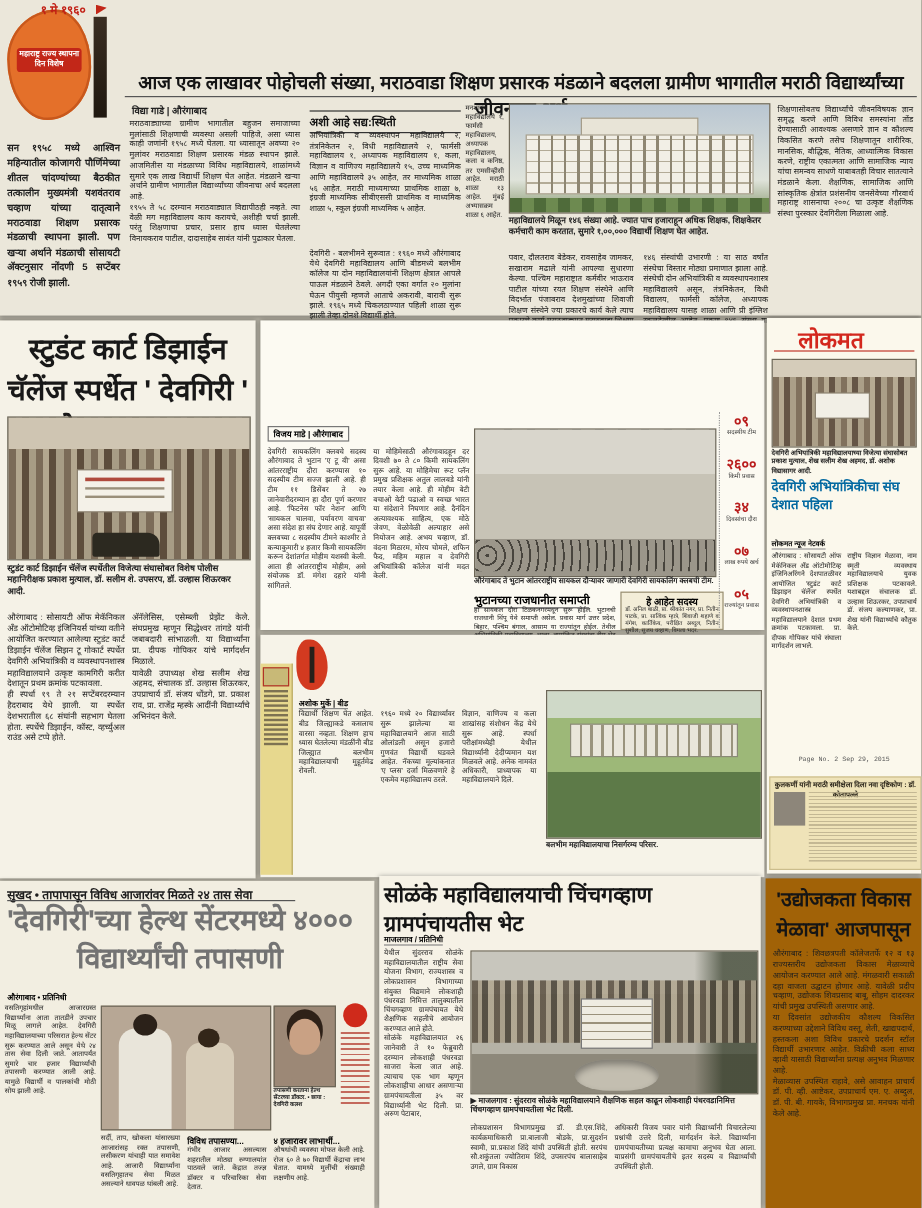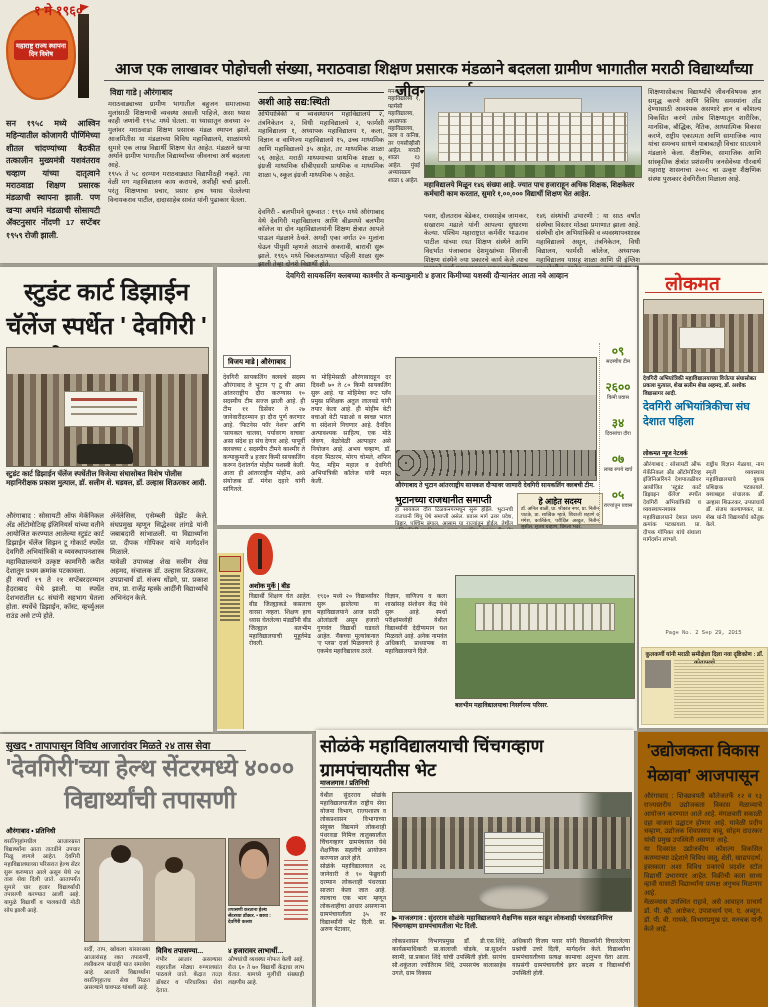--- a/index.html
+++ b/index.html
@@ -7,21 +7,21 @@
   .clip{position:absolute;box-shadow:0 0 4px rgba(0,0,0,.35);}
   .abs{position:absolute;}
   .just{text-align:justify;color:#1e1e1e;line-height:1.32;white-space:pre-line;}
   .bold{font-weight:bold;}
   .photo{position:absolute;border:1px solid #6c6657;overflow:hidden;}
   .cap{position:absolute;font-weight:bold;color:#222;line-height:1.3;}
   .rule{position:absolute;background:#555;height:1px;}
   
   .c-top{left:0;top:0;width:768px;height:263px;background:#ebe7da;}
   .logo-map{position:absolute;left:6px;top:8px;width:70px;height:92px;background:#e4702a;border-radius:58% 42% 52% 48%/45% 52% 48% 55%;box-shadow:inset 0 0 0 2px #c8581c;}
-  .logo-date{position:absolute;left:34px;top:4px;color:#c21f14;font-size:13px;font-weight:bold;line-height:1.1;text-align:center;}
+  .logo-date{position:absolute;left:34px;top:4px;color:#c21f14;font-size:10px;font-weight:bold;line-height:1.1;text-align:center;}
   .logo-label{position:absolute;left:14px;top:40px;width:54px;background:#c22718;color:#fff;font-size:6.5px;font-weight:bold;text-align:center;border-radius:3px;padding:2px 0;line-height:1.25;}
   .statue{position:absolute;left:78px;top:14px;width:11px;height:84px;background:linear-gradient(#3a2e22,#1f180f);}
   .statue:before{content:"";position:absolute;left:2px;top:-10px;width:9px;height:8px;background:#c22718;clip-path:polygon(0 0,100% 30%,0 100%);}
   .top-headline{position:absolute;left:104px;top:10px;width:660px;font-size:32px;font-weight:bold;color:#b5231a;text-align:center;line-height:1.05;}
   .top-subhead{position:absolute;left:104px;top:57px;width:660px;font-size:15.5px;font-weight:bold;color:#141414;text-align:center;}
   .top-byline{position:absolute;left:110px;top:86px;font-size:8px;font-weight:bold;color:#222;}
   .statusbox-title{position:absolute;left:258px;top:92px;width:126px;font-size:9.5px;font-weight:bold;color:#111;border-top:1.5px solid #333;border-bottom:1px solid #333;padding:2px 0;text-align:left;}
   .bldg-photo{left:424px;top:86px;width:216px;height:90px;background:linear-gradient(#b9c6d2,#dfe3da 70%,#8a9a72);}
   .bldg-body{position:absolute;left:14px;top:26px;width:188px;height:48px;background:#f2efe6;box-shadow:0 0 0 1px #aaa290;background-image:repeating-linear-gradient(90deg,transparent 0 9px,#8e8672 9px 11px),repeating-linear-gradient(0deg,transparent 0 8px,#b3ab97 8px 9px);}
   .bldg-roof{position:absolute;left:60px;top:12px;width:96px;height:16px;background:#e8e4d7;box-shadow:0 0 0 1px #a59d8a;}
@@ -36,21 +36,21 @@
   .kart-kart{position:absolute;left:70px;bottom:2px;width:56px;height:20px;background:#2c2920;border-radius:4px 10px 2px 2px;}
   
   .c-cycle{left:217px;top:267px;width:420px;height:258px;background:#fcfaf2;}
   .cycle-strap{position:absolute;left:6px;top:3px;width:408px;font-size:7.5px;font-weight:bold;color:#333;text-align:center;}
   .cycle-headline{position:absolute;left:4px;top:13px;width:412px;font-size:27px;font-weight:bold;color:#1c1c1c;line-height:1.25;}
   .cycle-byline{position:absolute;left:6px;top:88px;font-size:7px;font-weight:bold;border:1px solid #777;padding:1px 4px;}
   .cycle-photo{left:178px;top:90px;width:200px;height:122px;background:linear-gradient(#d9d6cc 0 30%,#c7c3b6 30% 75%,#9b968a 75%),repeating-linear-gradient(90deg,transparent 0 5px,rgba(90,100,140,.75) 5px 12px,transparent 12px 19px);}
   .cycle-photo:after{content:"";position:absolute;left:0;bottom:4px;width:100%;height:26px;background:repeating-radial-gradient(circle at 10px 13px,#33302a 0 1.5px,transparent 1.5px 7px);opacity:.8;}
   .stats{position:absolute;left:382px;top:76px;width:36px;height:180px;border-left:1px dotted #999;}
   .stat{height:36px;text-align:center;}
-  .stat b{display:block;font-size:12px;color:#4d7c0f;line-height:1.1;padding-top:2px;}
+  .stat b{display:block;font-size:12px;color:#b91c1c;line-height:1.1;padding-top:2px;}
   .stat span{display:block;font-size:5.2px;color:#333;line-height:1.2;}
   .membox{position:absolute;left:300px;top:226px;width:78px;height:28px;background:#f3edd8;border:1px solid #998f74;padding:1px 3px;}
   .membox b{display:block;font-size:8px;text-align:center;}
   .membox span{display:block;font-size:4.8px;line-height:1.25;color:#222;text-align:justify;}
   
   .c-bal{left:217px;top:529px;width:420px;height:202px;background:#f6f3e8;}
   .bal-strip{position:absolute;left:0;top:24px;width:26px;height:176px;background:#e7d88e;border-right:1px solid #b9a963;}
   .bal-strip i{display:block;margin:3px 2px;height:14px;background:#c8b977;border:1px solid #b23325;}
   .bal-strip em{display:block;margin:2px 3px;height:2px;background:#7d7252;}
   .bal-logo{position:absolute;left:30px;top:4px;width:26px;height:42px;background:#d33a20;border-radius:40% 60% 50% 50%;}
@@ -98,21 +98,21 @@
 <div id="canvas">
 
   <div class="clip c-top">
     <div class="logo-map"></div>
     <div class="statue"></div>
     <div class="logo-date">१ मे १९६०</div>
     <div class="logo-label">महाराष्ट्र राज्य स्थापना दिन विशेष</div>
     <div class="top-subhead">आज एक लाखावर पोहोचली संख्या, मराठवाडा शिक्षण प्रसारक मंडळाने बदलला ग्रामीण भागातील मराठी विद्यार्थ्यांच्या जीवनाचा अर्थ</div>
     <div class="rule" style="left:104px;top:80px;width:660px;"></div>
     <div class="top-byline">विद्या गाडे | औरंगाबाद</div>
-    <div class="abs just bold" style="left:6px;top:118px;width:94px;font-size:8px;line-height:1.55;">सन १९५८ मध्ये आश्विन महिन्यातील कोजागरी पौर्णिमेच्या शीतल चांदण्यांच्या बैठकीत तत्कालीन मुख्यमंत्री यशवंतराव चव्हाण यांच्या दातृत्वाने मराठवाडा शिक्षण प्रसारक मंडळाची स्थापना झाली. पण खऱ्या अर्थाने मंडळाची सोसायटी ॲक्टनुसार नोंदणी 17 सप्टेंबर १९५९ रोजी झाली.</div>
+    <div class="abs just bold" style="left:6px;top:118px;width:94px;font-size:8px;line-height:1.55;">सन १९५८ मध्ये आश्विन महिन्यातील कोजागरी पौर्णिमेच्या शीतल चांदण्यांच्या बैठकीत तत्कालीन मुख्यमंत्री यशवंतराव चव्हाण यांच्या दातृत्वाने मराठवाडा शिक्षण प्रसारक मंडळाची स्थापना झाली. पण खऱ्या अर्थाने मंडळाची सोसायटी ॲक्टनुसार नोंदणी 5 सप्टेंबर १९५९ रोजी झाली.</div>
     <div class="abs just" style="left:108px;top:100px;width:142px;font-size:6.6px;">मराठवाड्याच्या ग्रामीण भागातील बहुजन समाजाच्या मुलांसाठी शिक्षणाची व्यवस्था असली पाहिजे, असा ध्यास काही जणांनी १९५८ मध्ये घेतला. या ध्यासातून अवघ्या २० मुलांवर मराठवाडा शिक्षण प्रसारक मंडळ स्थापन झाले. आजमितीस या मंडळाच्या विविध महाविद्यालये, शाळांमध्ये सुमारे एक लाख विद्यार्थी शिक्षण घेत आहेत. मंडळाने खऱ्या अर्थाने ग्रामीण भागातील विद्यार्थ्यांच्या जीवनाचा अर्थ बदलला आहे.
 १९५५ ते ५८ दरम्यान मराठवाड्यात विद्यापीठही नव्हते. त्या वेळी मग महाविद्यालय काय करायचे, अशीही चर्चा झाली. परंतु शिक्षणाचा प्रचार, प्रसार हाच ध्यास घेतलेल्या विनायकराव पाटील, दादासाहेब सावंत यांनी पुढाकार घेतला.</div>
     <div class="statusbox-title">अशी आहे सद्य:स्थिती</div>
     <div class="abs just" style="left:258px;top:110px;width:126px;font-size:6.6px;">अभियांत्रिकी व व्यवस्थापन महाविद्यालये २, तंत्रनिकेतन २, विधी महाविद्यालये २, फार्मसी महाविद्यालय १, अध्यापक महाविद्यालय १, कला, विज्ञान व वाणिज्य महाविद्यालये १५, उच्च माध्यमिक आणि महाविद्यालये ३५ आहेत, तर माध्यमिक शाळा ५६ आहेत. मराठी माध्यमाच्या प्राथमिक शाळा ७, इंग्रजी माध्यमिक सीबीएससी प्राथमिक व माध्यमिक शाळा ५, स्कूल इंग्रजी माध्यमिक ५ आहेत.</div>
     <div class="abs just" style="left:258px;top:208px;width:126px;font-size:6.6px;">देवगिरी - बलभीमने सुरूवात : १९६० मध्ये औरंगाबाद येथे देवगिरी महाविद्यालय आणि बीडमध्ये बलभीम कॉलेज या दोन महाविद्यालयांनी शिक्षण क्षेत्रात आपले पाऊल मंडळाने ठेवले. अगदी एका वर्गात २० मुलांना घेऊन पीयुसी म्हणजे आताचे अकरावी, बारावी सुरू झाले. १९६५ मध्ये चिकलठाण्यात पहिली शाळा सुरू झाली तेव्हा दोनशे विद्यार्थी होते.
 मुंबईहून शिक्षक : विद्यार्थी तर मिळतील, पण त्यांचे जीवन घडवण्यासाठी उत्तम शिक्षक हवेत, याची काळजी सावंत यांना होती, म्हणून त्यांनी मुंबईवरून शिक्षकांना आणले.</div>
     <div class="abs just" style="left:388px;top:88px;width:32px;font-size:5.6px;">मनशास्त्र महाविद्यालये १, फार्मसी महाविद्यालय, अध्यापक महाविद्यालय, कला व कनिष्ठ, तर एमसीव्हीसी आहेत. मराठी शाळा १३ आहेत. मुंबई अभ्यासक्रम शाळा ६ आहेत.</div>
     <div class="photo bldg-photo">
       <span class="bldg-roof"></span>
       <span class="bldg-body"></span>
@@ -127,29 +127,28 @@
   <div class="clip c-kart">
     <div class="kart-headline">स्टुडंट कार्ट डिझाईन चॅलेंज स्पर्धेत ' देवगिरी ' देशात अव्वल</div>
     <div class="photo kart-photo">
       <span class="cheque">
           <i></i>
           <em></em>
           <em></em>
         </span>
       <span class="kart-kart"></span>
     </div>
-    <div class="cap" style="left:6px;top:202px;width:201px;font-size:7.2px;">स्टुडंट कार्ट डिझाईन चॅलेंज स्पर्धेतील विजेत्या संघासोबत विशेष पोलीस महानिरीक्षक प्रकाश मुत्याल, डॉ. सलीम शे. घडवल, डॉ. उल्हास शिऊरकर आदी.</div>
+    <div class="cap" style="left:6px;top:202px;width:201px;font-size:7.2px;">स्टुडंट कार्ट डिझाईन चॅलेंज स्पर्धेतील विजेत्या संघासोबत विशेष पोलीस महानिरीक्षक प्रकाश मुत्याल, डॉ. सलीम शे. उपसरप, डॉ. उल्हास शिऊरकर आदी.</div>
     <div class="abs just" style="left:6px;top:244px;width:98px;height:212px;font-size:6.9px;">औरंगाबाद : सोसायटी ऑफ मेकॅनिकल अँड ऑटोमोटिव्ह इंजिनियर्स यांच्या वतीने आयोजित करण्यात आलेल्या स्टुडंट कार्ट डिझाईन चॅलेंज सिझन टू गोकार्ट स्पर्धेत देवगिरी अभियांत्रिकी व व्यवस्थापनशास्त्र महाविद्यालयाने उत्कृष्ट कामगिरी करीत देशातून प्रथम क्रमांक पटकावला.
 ही स्पर्धा १९ ते २१ सप्टेंबरदरम्यान हैदराबाद येथे झाली. या स्पर्धेत देशभरातील ६८ संघांनी सहभाग घेतला होता. स्पर्धेचे डिझाईन, कॉस्ट, व्हर्च्युअल राउंड असे टप्पे होते.</div>
     <div class="abs just" style="left:110px;top:244px;width:98px;height:212px;font-size:6.9px;">अ‍ॅनॅलेसिस, एसेम्ब्ली प्रेझेंट केले. संघप्रमुख म्हणून सिद्धेश्वर तांगडे यांनी जबाबदारी सांभाळली. या विद्यार्थ्यांना प्रा. दीपक गोपिकर यांचे मार्गदर्शन मिळाले.
 यावेळी उपाध्यक्ष शेख सलीम शेख अहमद, संचालक डॉ. उल्हास शिऊरकर, उपप्राचार्य डॉ. संजय धोंडगे, प्रा. प्रकाश राव, प्रा. राजेंद्र म्हस्के आदींनी विद्यार्थ्यांचे अभिनंदन केले.</div>
   </div>
 
   <div class="clip c-cycle">
-    <div class="cycle-strap">देवगिरी सायकलिंग क्लबच्या काश्मीर ते कन्याकुमारी ४ हजार किमीच्या यशस्वी दौऱ्यानंतर आता नवे आव्हान</div>
     <div class="cycle-byline">विजय माडे | औरंगाबाद</div>
     <div class="abs just" style="left:6px;top:106px;width:82px;height:146px;font-size:6.1px;">देवगिरी सायकलिंग क्लबचे सदस्य औरंगाबाद ते भुटान 'ए टू बी' असा आंतरराष्ट्रीय दौरा करण्यास १० सदस्यीय टीम सज्ज झाली आहे. ही टीम ११ डिसेंबर ते २७ जानेवारीदरम्यान हा दौरा पूर्ण करणार आहे. 'फिटनेस फॉर नेशन' आणि 'सायकल चालवा, पर्यावरण वाचवा' असा संदेश हा संघ देणार आहे. यापूर्वी क्लबच्या ८ सदस्यीय टीमने काश्मीर ते कन्याकुमारी ४ हजार किमी सायकलिंग करून देशांतर्गत मोहीम यशस्वी केली. आता ही आंतरराष्ट्रीय मोहीम, असे संयोजक डॉ. मंगेश दहारे यांनी सांगितले.</div>
     <div class="abs just" style="left:94px;top:106px;width:80px;height:146px;font-size:6.1px;">या मोहिमेसाठी औरंगाबादहून दर दिवशी ७० ते ८० किमी सायकलिंग सुरू आहे. या मोहिमेचा रूट प्लॅन प्रमुख प्रशिक्षक अतुल लालबडे यांनी तयार केला आहे. ही मोहीम बेटी बचाओ बेटी पढाओ व स्वच्छ भारत या संदेशाने निघणार आहे. दैनंदिन अत्यावश्यक साहित्य, एक मोठे जेवण, वेळोवेळी अल्पाहार असे नियोजन आहे. अभय चव्हाण, डॉ. वंदना मिठारम, मोरय चोमले, शफिन फैद, महिम महाल व देवगिरी अभियांत्रिकी कॉलेज यांनी मदत केली.</div>
     <div class="photo cycle-photo"></div>
     <div class="cap" style="left:178px;top:214px;width:200px;font-size:6.2px;">औरंगाबाद ते भुटान आंतरराष्ट्रीय सायकल दौऱ्यावर जाणारी देवगिरी सायकलिंग क्लबची टीम.</div>
     <div class="abs bold" style="left:178px;top:226px;font-size:9.5px;border-bottom:1px solid #666;">भुटानच्या राजधानीत समाप्ती</div>
     <div class="abs just" style="left:178px;top:239px;width:118px;font-size:5.4px;">हा सायकल दौरा टिळकनगरमधून सुरू होईल. भुटानची राजधानी थिंपू येथे समाप्ती असेल. प्रवास मार्ग उत्तर प्रदेश, बिहार, पश्चिम बंगाल, आसाम या राज्यांतून होईल. तेथील अभियांत्रिकी महाविद्यालय, शाळा, नामांकित संस्थांना टीम भेट देणार आहे.</div>
     <div class="membox">
       <b>हे आहेत सदस्य</b>
       <span>डॉ. अनिल बाळी, प्रा. श्रीकांत नगर, प्रा. नितीन पाटके, प्रा. सात्विक म्हात्रे, शिवाजी शहाणे व मंगेश, कार्तिकेय, परीक्षित अब्दुल, नितीन सुशील, सुजय चव्हाण, विमला भदर.</span>

